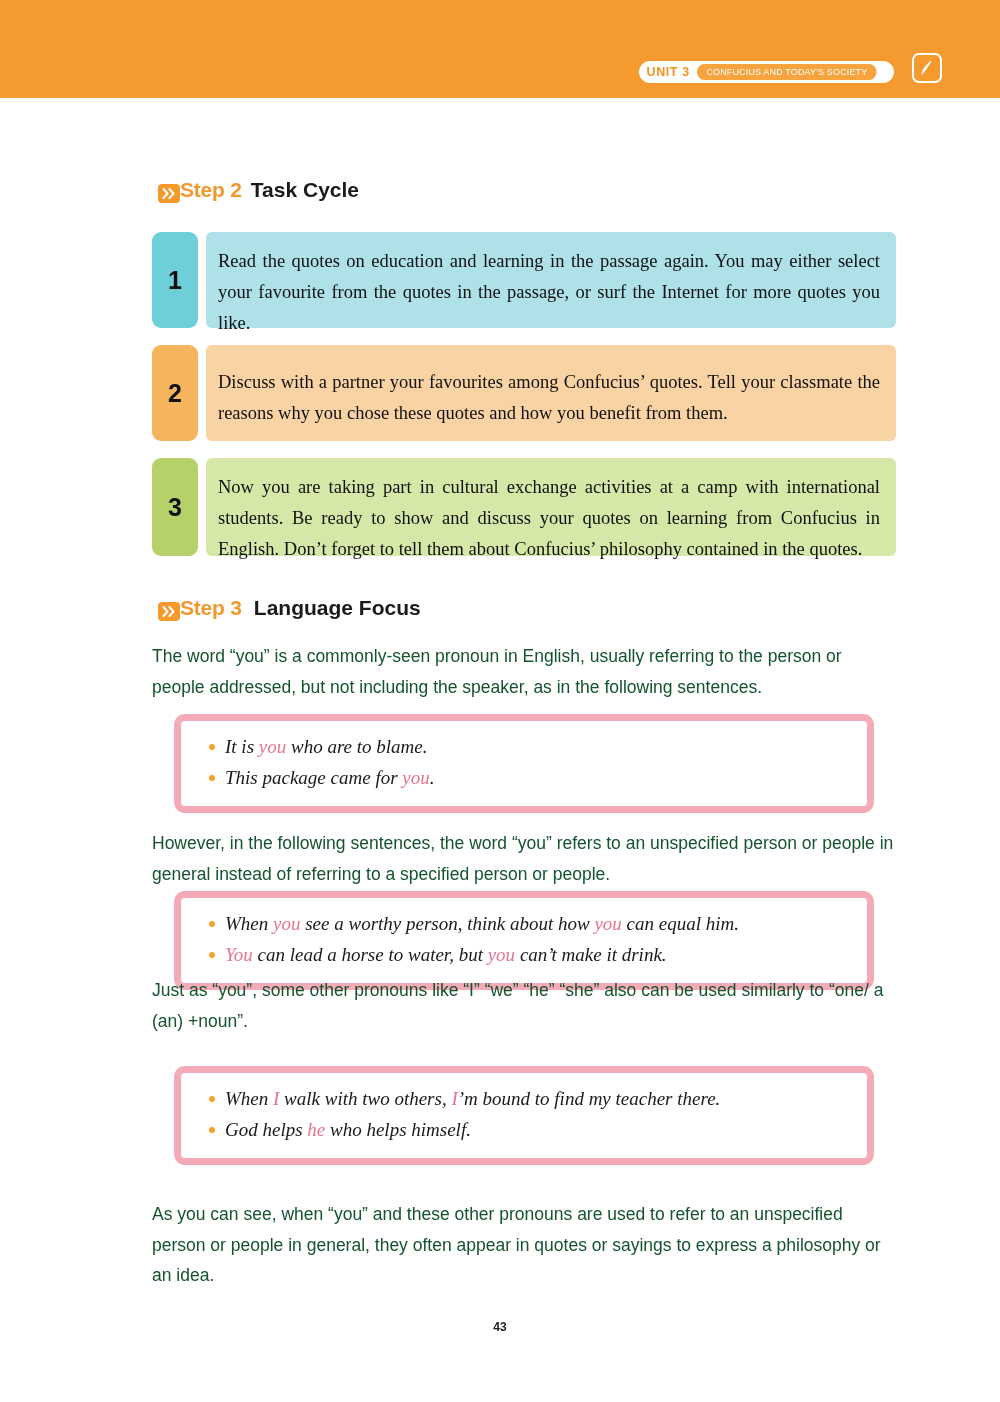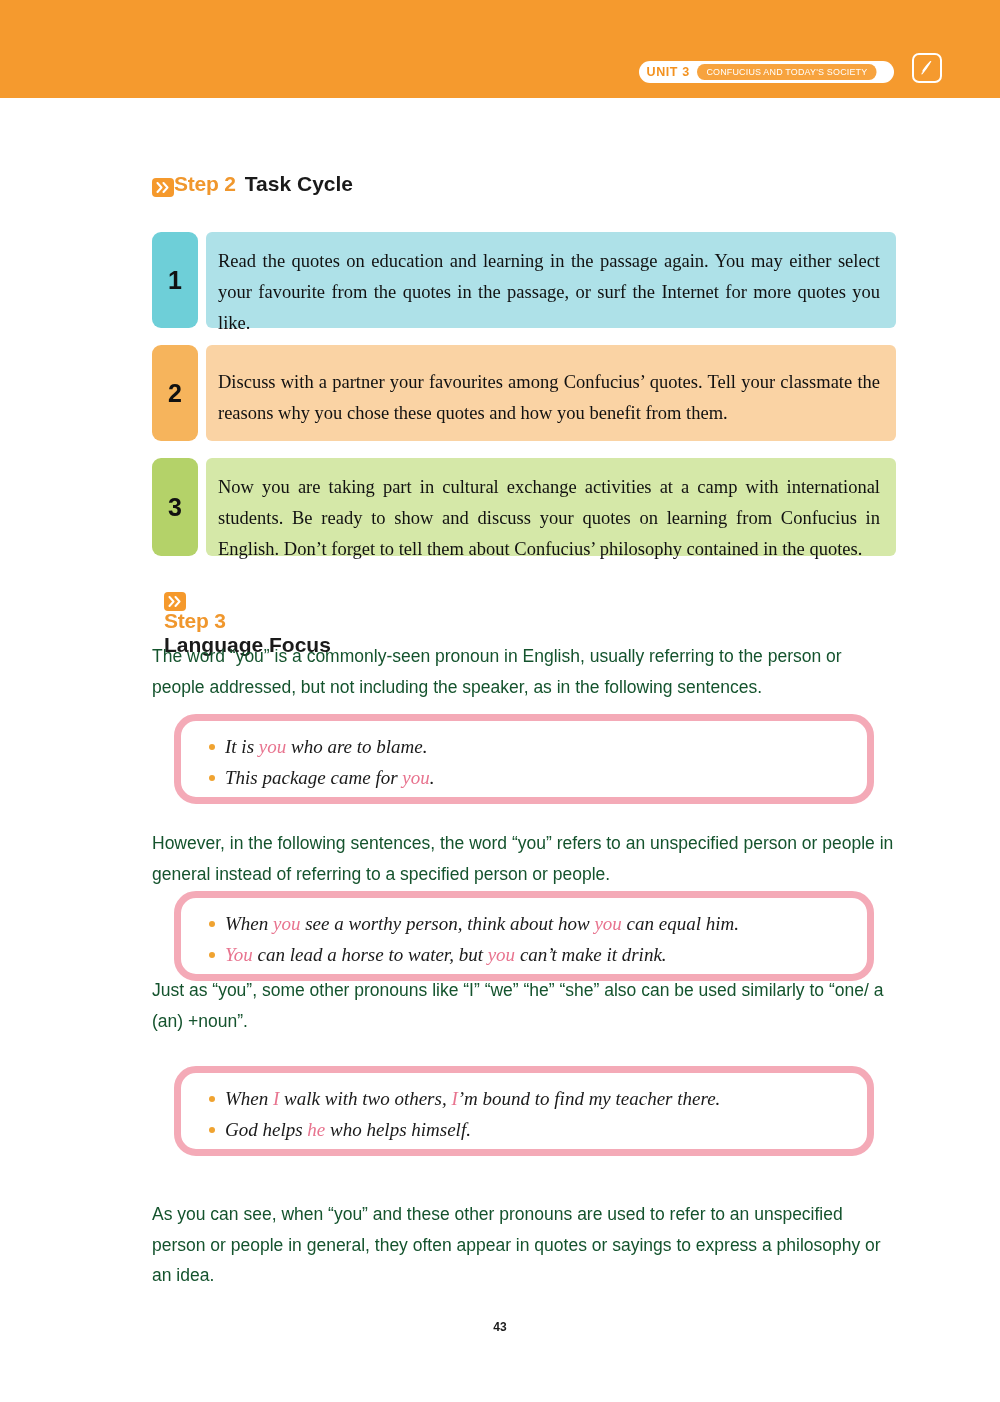--- a/index.html
+++ b/index.html
@@ -77,21 +77,21 @@
   .page {
     position: absolute;
     top: 98px; left: 0;
     width: 1000px;
   }
 
   
   .step-heading {
     display: flex;
     align-items: baseline;
-    margin: 0;
+    margin: 6px;
     padding: 0;
   }
   .chev-badge {
     width: 22px;
     height: 19px;
     background: #f5992c;
     border-radius: 4px;
     display: inline-flex;
     align-items: center;
     justify-content: center;
@@ -147,24 +147,24 @@
     font-family: "Liberation Sans", sans-serif;
     font-size: 17.5px;
     line-height: 1.75;
     color: #14532d;
     margin: 0;
   }
 
   
   .example-box {
     border: 7px solid #f4aab7;
-    border-radius: 22px;
+    border-radius: 11px;
     background: #ffffff;
     box-sizing: border-box;
-    padding: 11px 18px 3px 26px;
+    padding: 11px 18px 12px 26px;
   }
   .example-list {
     list-style: none;
     margin: 0;
     padding: 0;
   }
   .example-item {
     font-family: "Liberation Serif", serif;
     font-style: italic;
     font-size: 19px;
@@ -240,21 +240,21 @@
   <div class="task-row abs" style="left:152px; top:247px; width:744px; height:96px;">
     <div class="task-num" style="background:#f6b45c;">2</div>
     <div class="task-body" style="background:#fad3a4; padding-top:22px;">Discuss with a partner your favourites among Confucius’ quotes. Tell your classmate the reasons why you chose these quotes and how you benefit from them.</div>
   </div>
 
   <div class="task-row abs" style="left:152px; top:360px; width:744px; height:98px;">
     <div class="task-num" style="background:#b4d269;">3</div>
     <div class="task-body" style="background:#d5e8a8;">Now you are taking part in cultural exchange activities at a camp with international students. Be ready to show and discuss your quotes on learning from Confucius in English. Don’t forget to tell them about Confucius’ philosophy contained in the quotes.</div>
   </div>
 
-  <div class="step-heading abs" style="left:152px; top:492px;flex-direction:column;">
+  <div class="step-heading abs" style="left:152px; top:492px;">
     <span class="chev-badge">
       <svg width="15" height="11" viewBox="0 0 15 11" aria-hidden="true">
         <path d="M1.5 1 L5.5 5.5 L1.5 10" stroke="#ffffff" stroke-width="2" fill="none" stroke-linecap="round" stroke-linejoin="round"></path>
         <path d="M7.5 1 L11.5 5.5 L7.5 10" stroke="#ffffff" stroke-width="2" fill="none" stroke-linecap="round" stroke-linejoin="round"></path>
       </svg>
     </span>
     <span class="step-word">Step 3</span>
     <span class="step-title" style="margin-left:12px;">Language Focus</span>
   </div>
 

